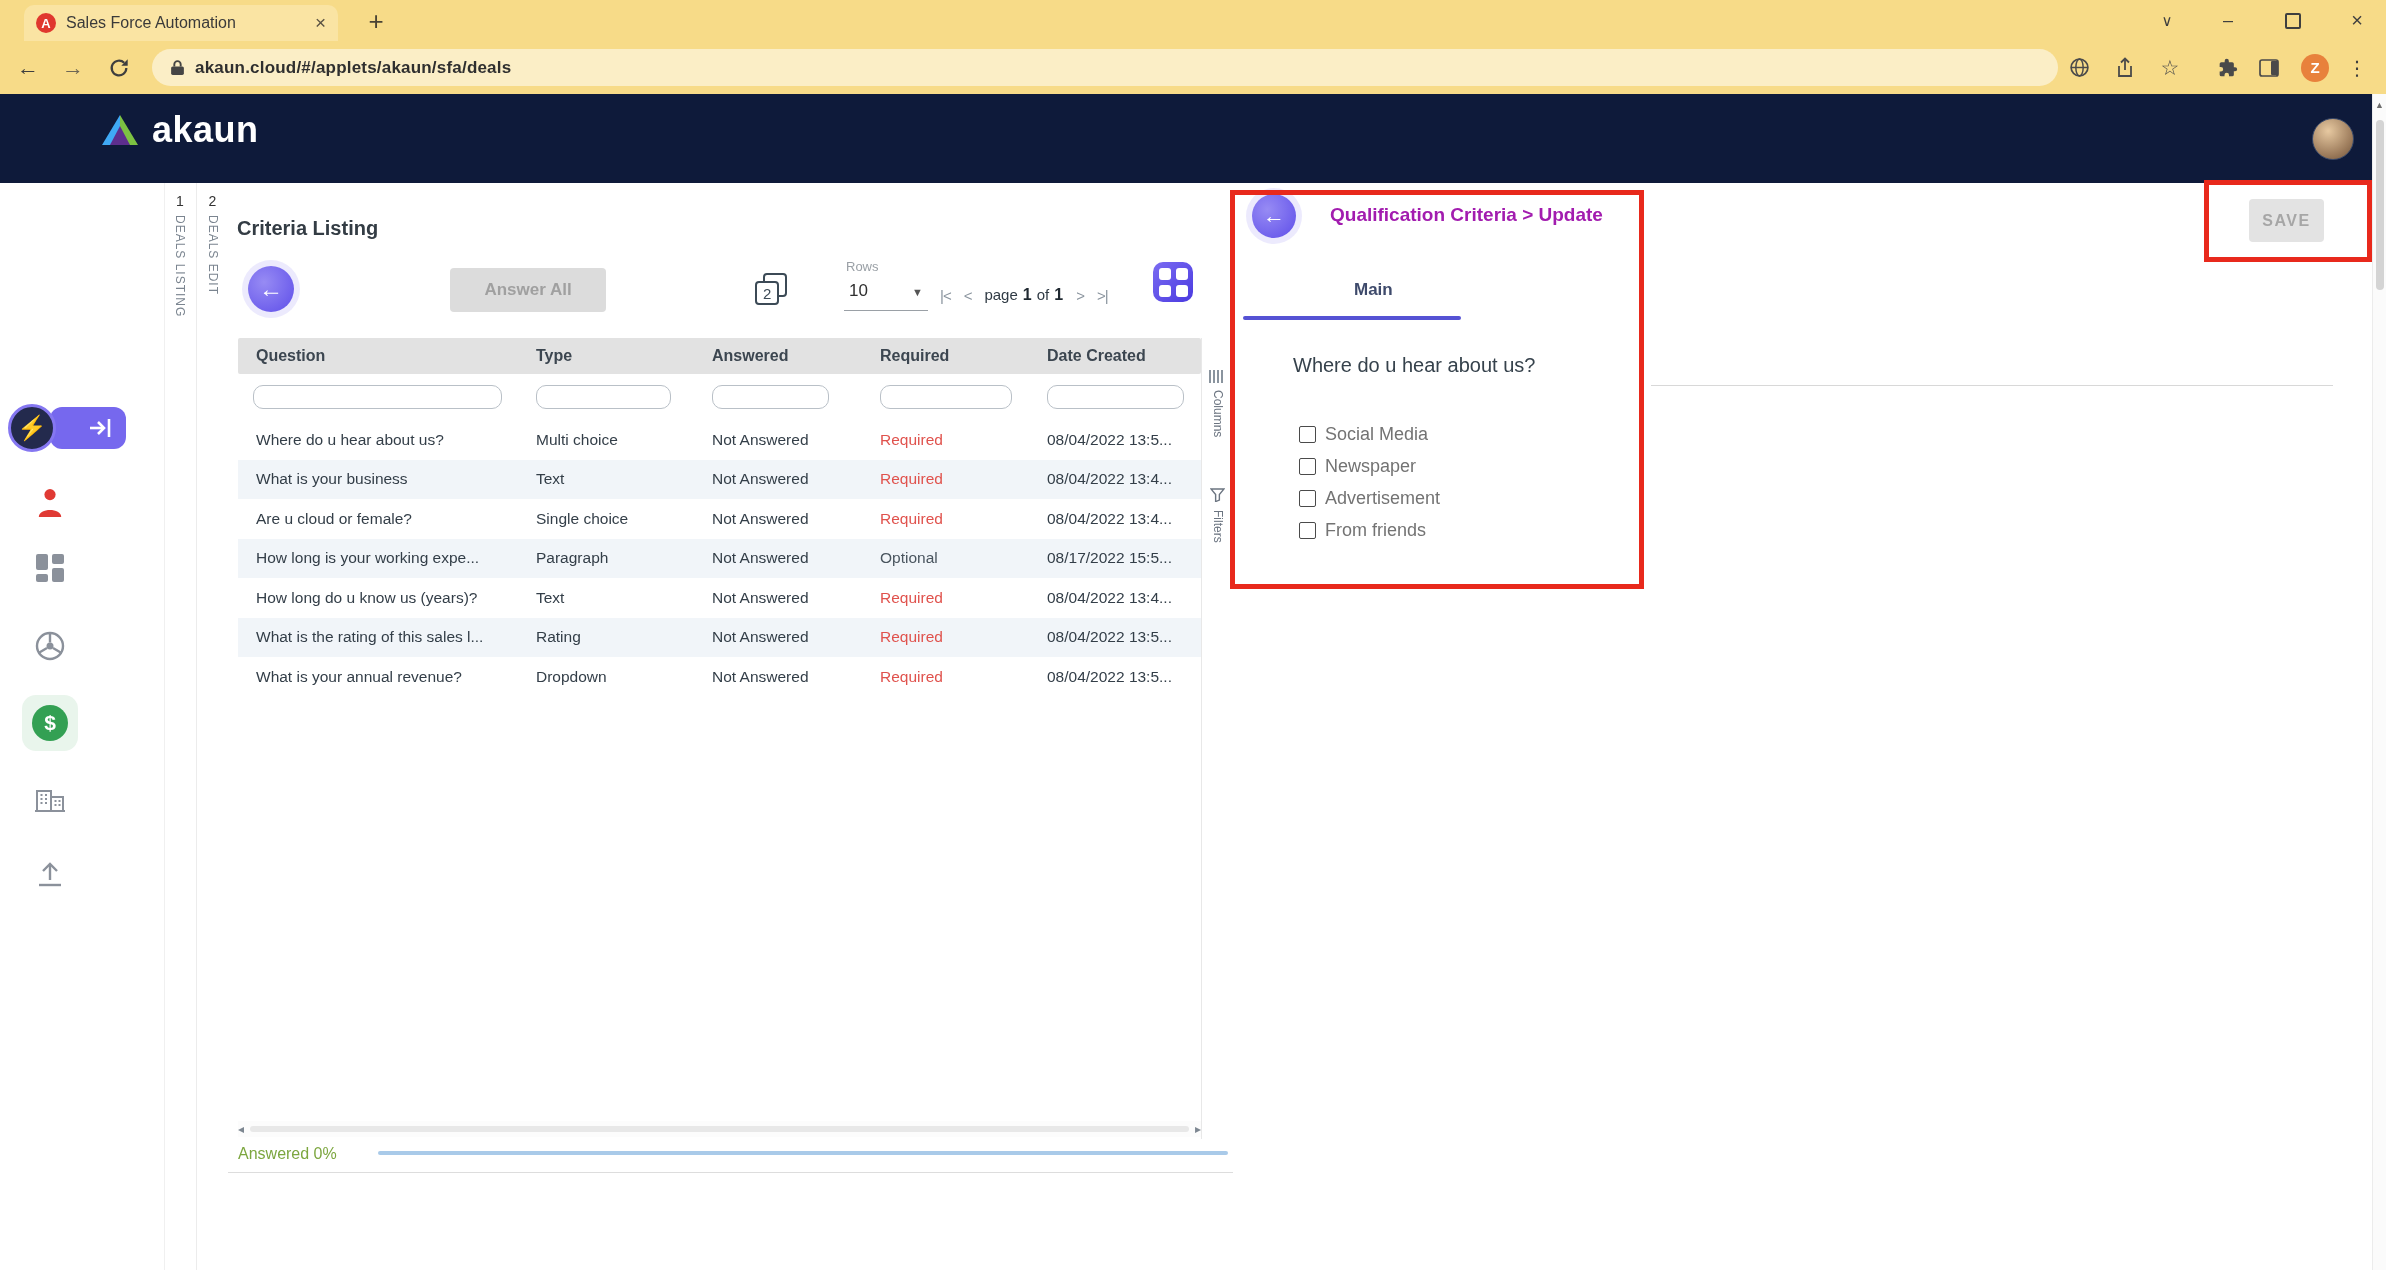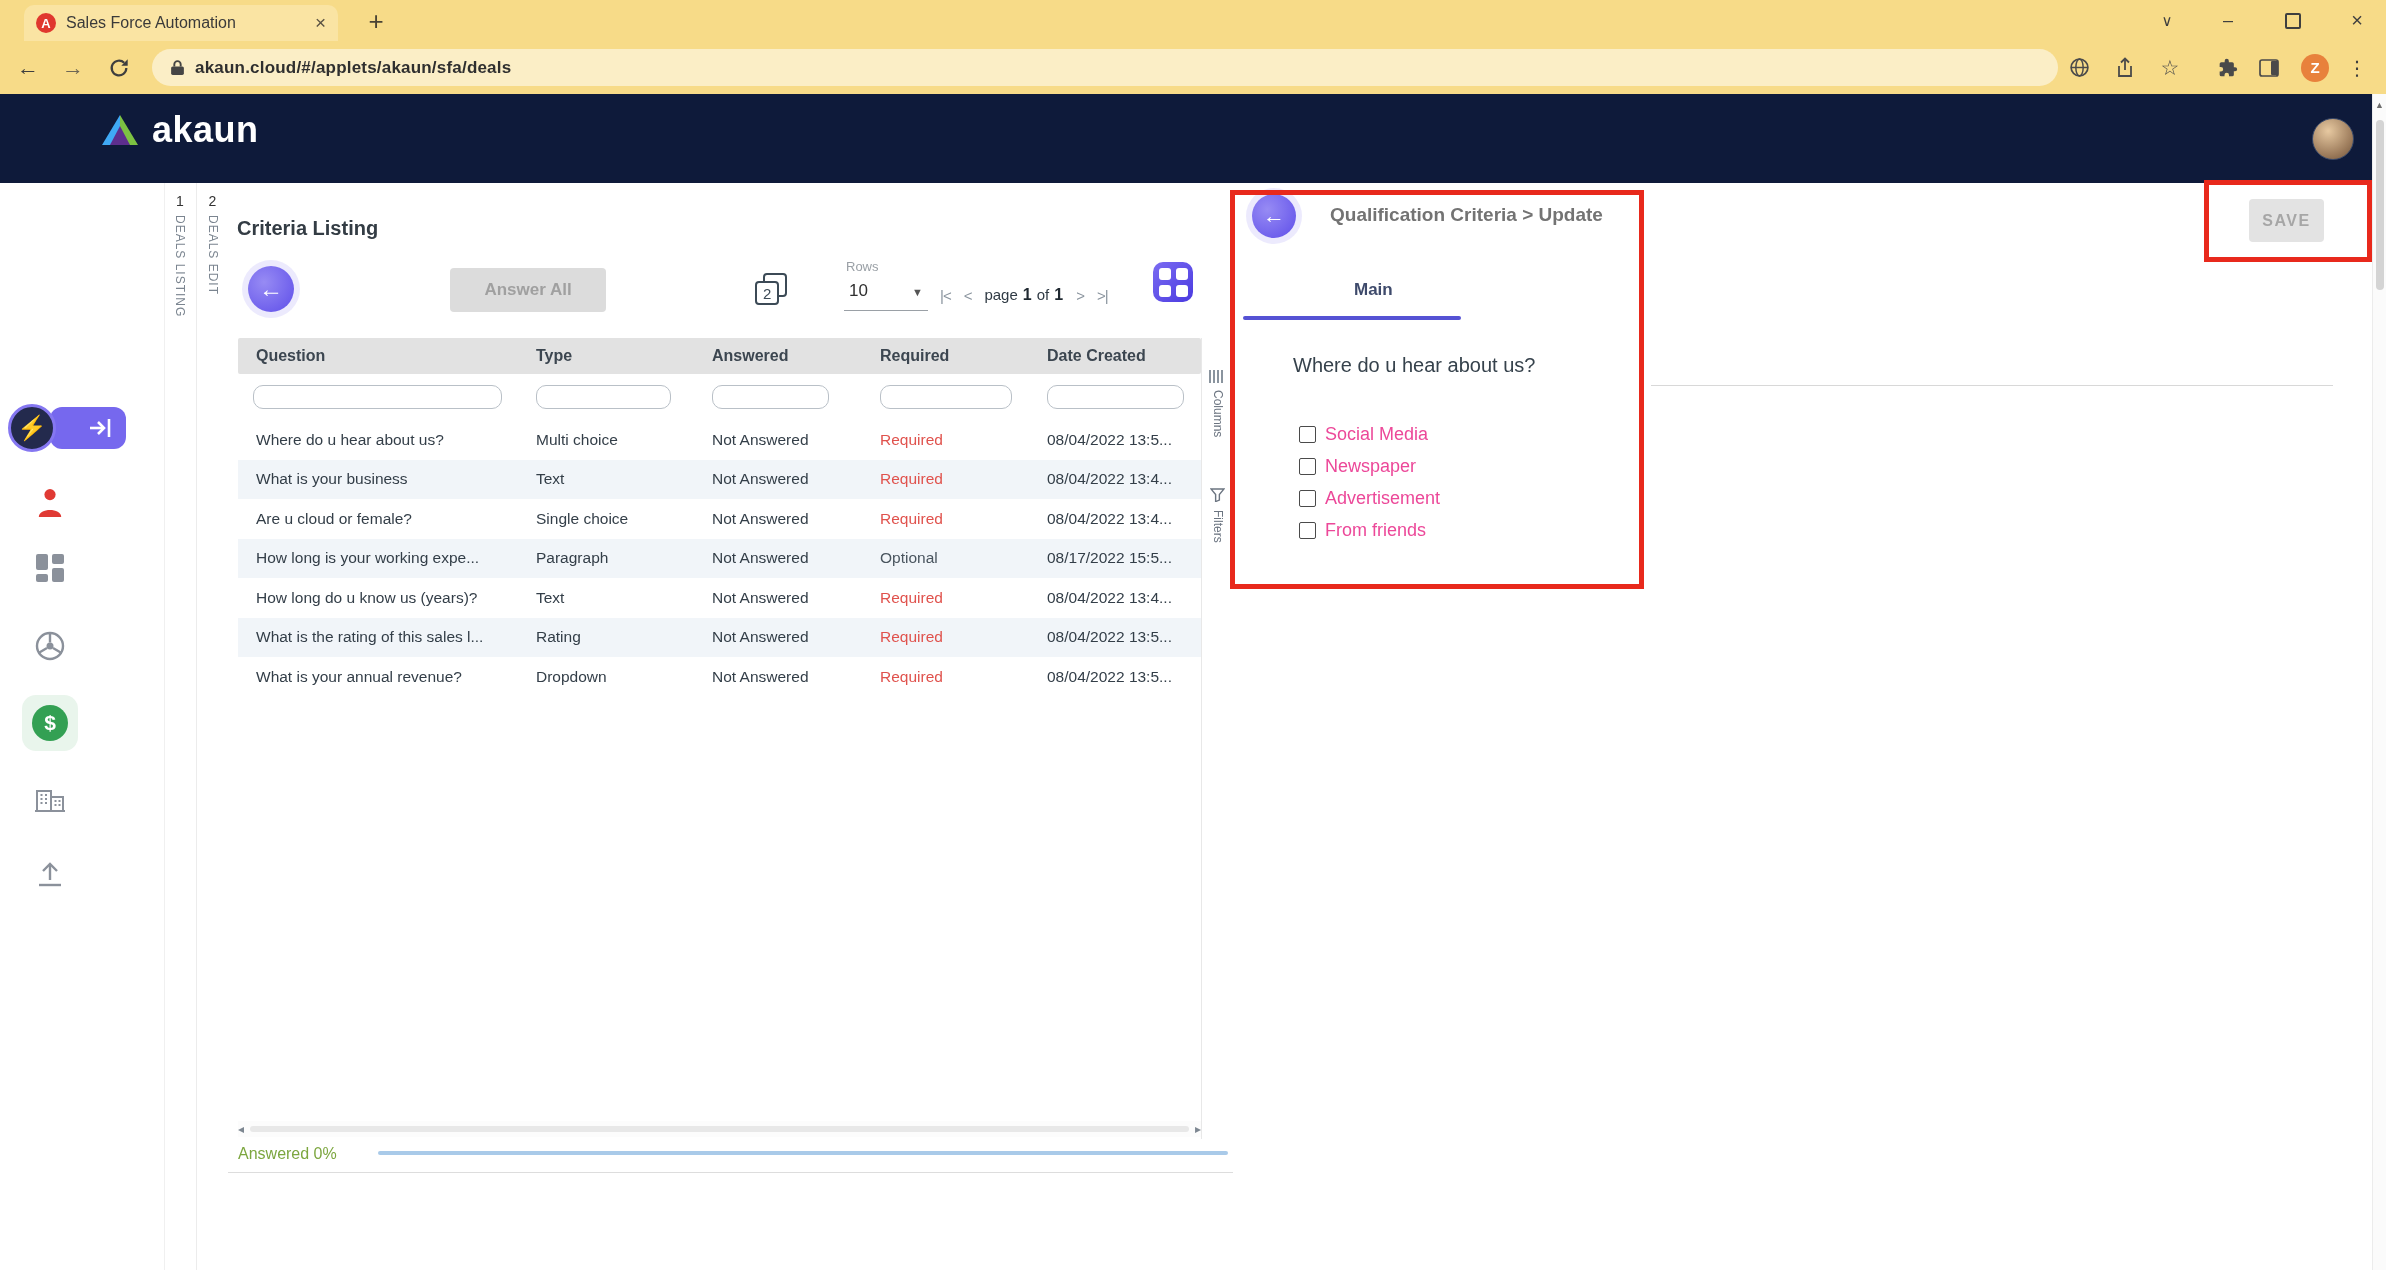--- a/index.html
+++ b/index.html
@@ -104,29 +104,29 @@
   .grip{position:absolute;left:7px;top:32px;display:flex;gap:2px;}
   .grip span{width:2px;height:13px;background:#8a949e;}
   .vlabel{writing-mode:vertical-rl;font-size:12px;color:#6b7480;position:absolute;left:9px;white-space:nowrap;}
   .vl-columns{top:52px;}
   .funnel{position:absolute;left:8px;top:150px;}
   .vl-filters{top:172px;}
 
   
   .detailpanel{position:absolute;left:1233px;top:183px;width:1139px;height:1087px;background:#fff;}
   .dp-back{position:absolute;left:19px;top:11px;width:44px;height:44px;font-size:22px;}
-  .dp-crumb{position:absolute;left:97px;top:21px;font-size:19px;font-weight:bold;color:#737373;}
+  .dp-crumb{position:absolute;left:97px;top:21px;font-size:19px;font-weight:bold;color:#a21caf;}
   .dp-tab{position:absolute;left:93px;top:97px;font-size:17px;color:#3e4a6b;font-weight:bold;margin-left:28px;}
   .dp-underline{position:absolute;left:10px;top:133px;width:218px;height:4px;background:#5552d4;border-radius:2px;}
   .dp-question{position:absolute;left:60px;top:171px;font-size:20px;color:#36424c;}
   .dp-divider{position:absolute;left:418px;top:202px;width:682px;border-top:1px solid #d8d8d8;}
   .dp-options{position:absolute;left:66px;top:235px;}
   .opt-row{height:32px;display:flex;align-items:center;gap:9px;}
   .cb{width:17px;height:17px;border:1.6px solid #4a4a4a;border-radius:2px;background:#fff;box-sizing:border-box;flex:none;}
-  .opt-label{font-size:18px;color:#ec4899;}
+  .opt-label{font-size:18px;color:#737373;}
   .dp-save{position:absolute;left:1016px;top:16px;width:75px;height:43px;background:#e3e3e3;border:none;border-radius:4px;
            font-size:16px;color:#a6a6a6;font-weight:bold;letter-spacing:1.5px;}
   .anno{position:absolute;border:5px solid #e8291c;box-sizing:border-box;pointer-events:none;z-index:5;}
   .anno1{left:-3px;top:7px;width:414px;height:399px;}
   .anno2{left:971px;top:-3px;width:168px;height:82px;}
 
   
   .pagescroll{position:absolute;left:2372px;top:94px;width:14px;height:1176px;background:#fbfbfb;border-left:1px solid #ececec;box-sizing:border-box;}
   .ps-up{position:absolute;top:6px;left:0;width:13px;text-align:center;font-size:9px;color:#6e6e6e;}
   .ps-thumb{position:absolute;top:26px;left:3px;width:8px;height:170px;background:#d4d4d4;border-radius:4px;}

